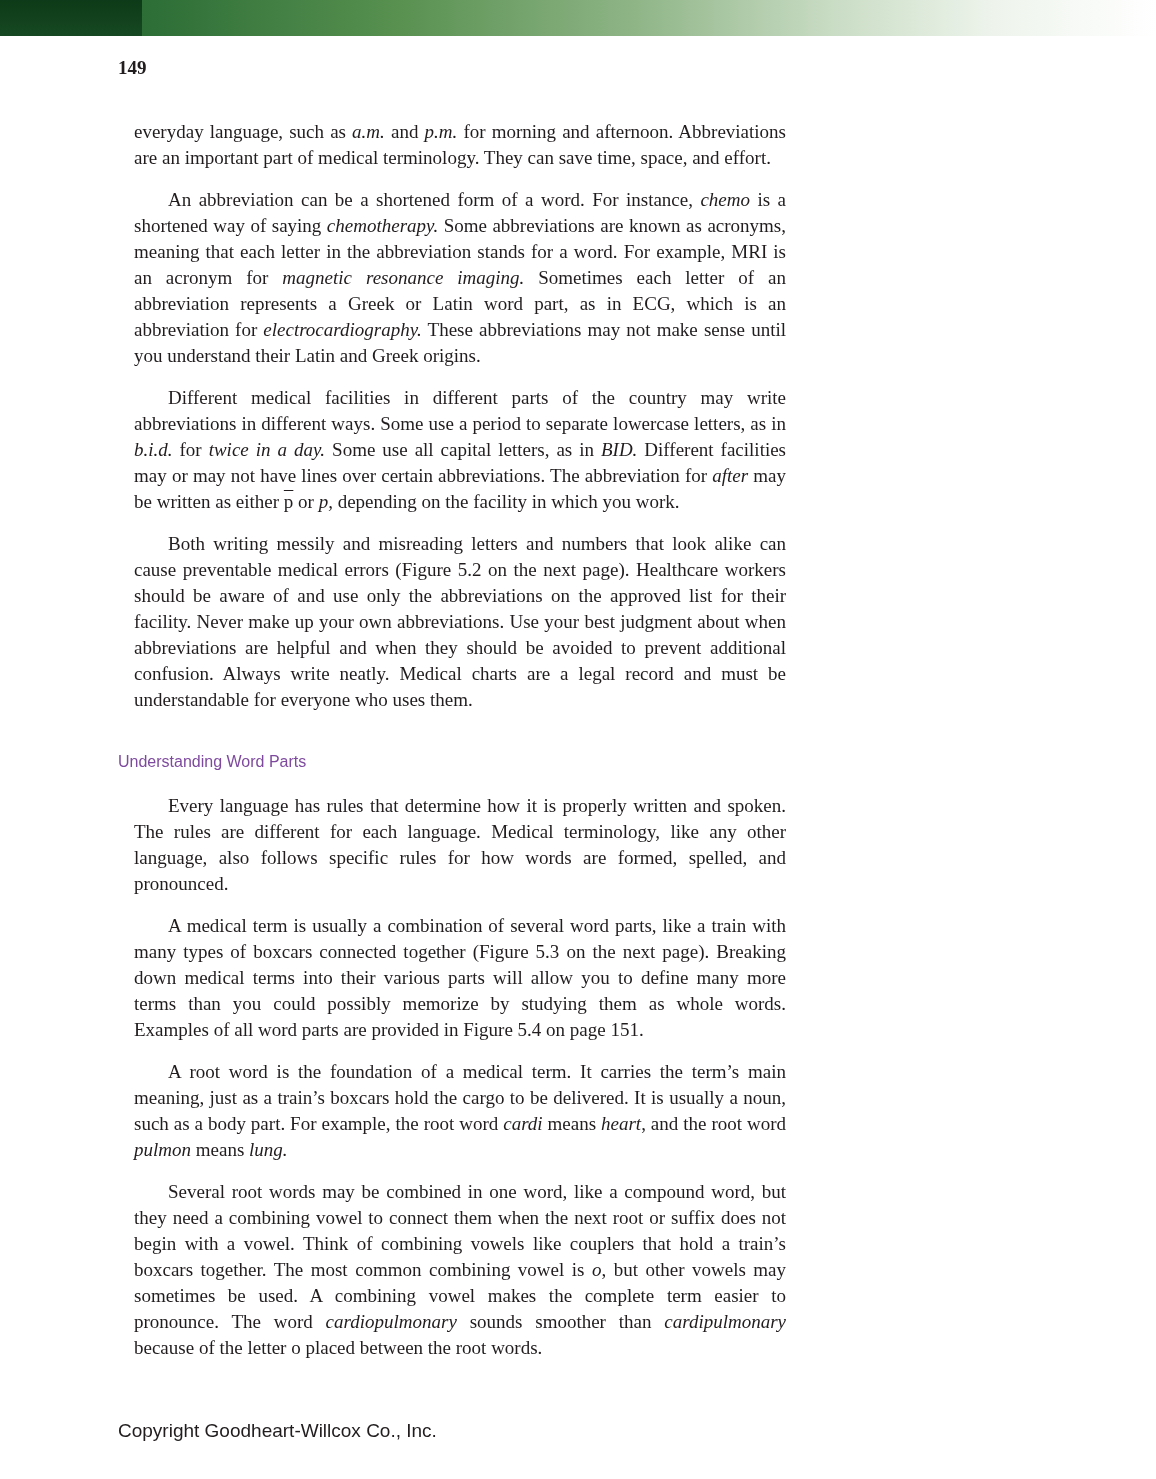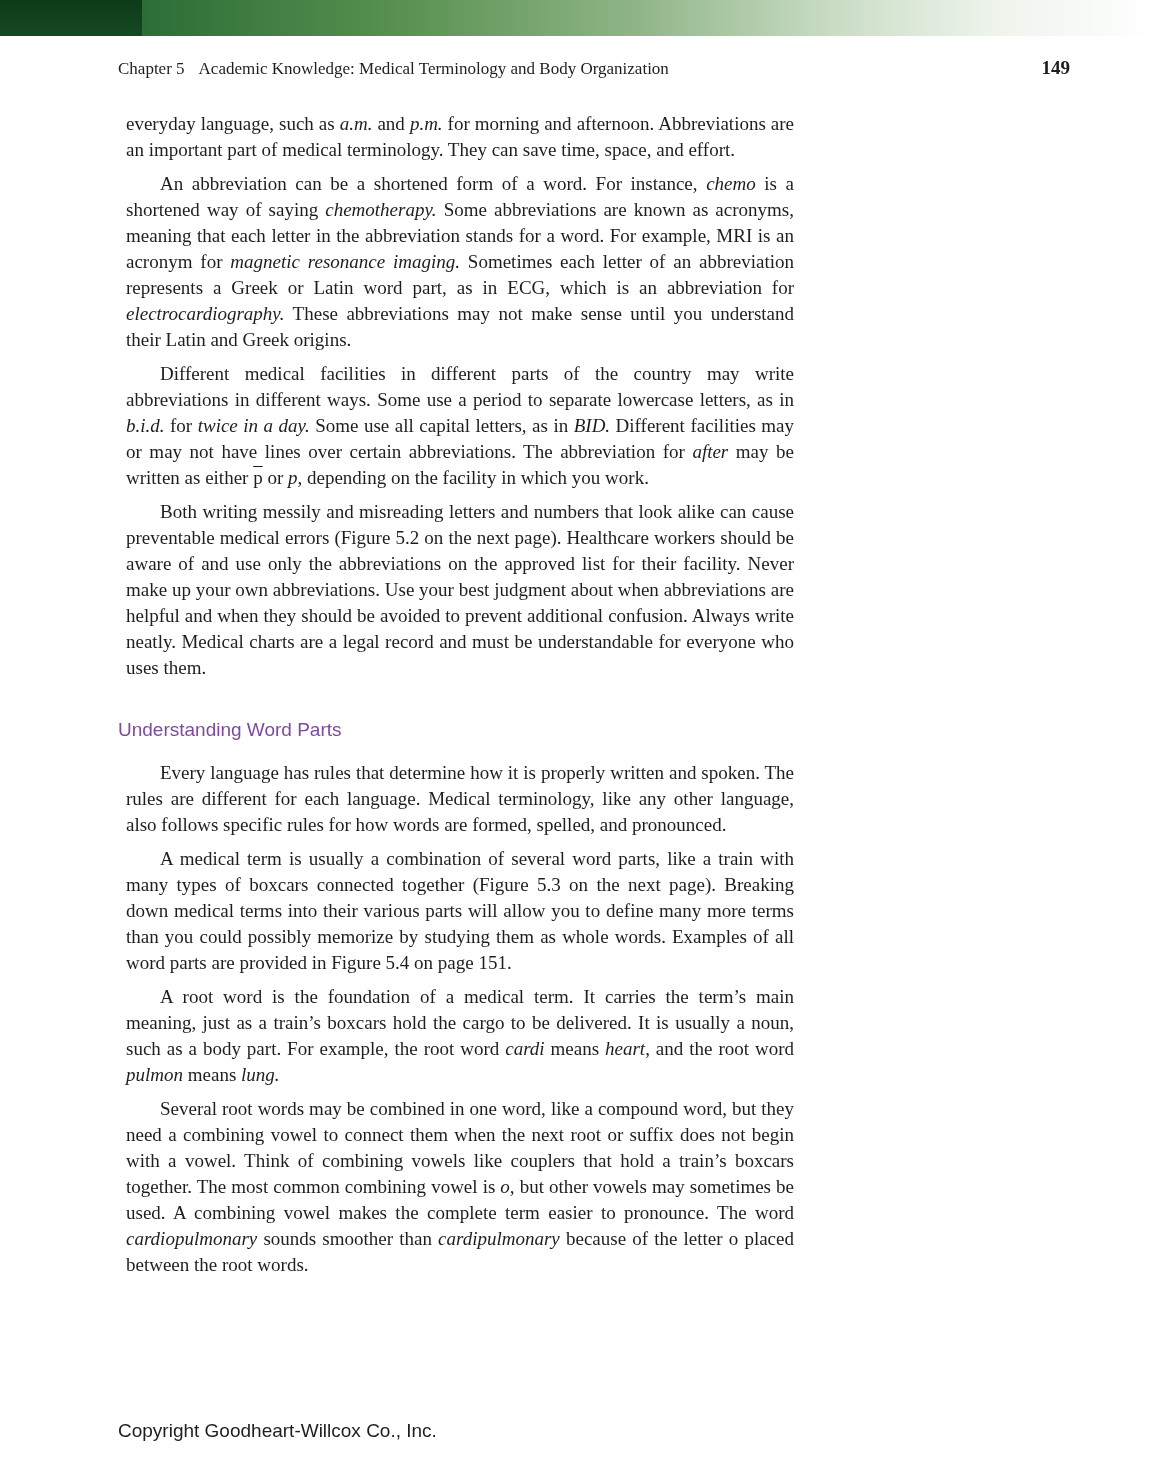--- a/index.html
+++ b/index.html
@@ -58,26 +58,26 @@
   .content {
     position: absolute;
     top: 103px;
     left: 118px;
     width: 684px;
     font-size: 19px;
     line-height: 26px;
     text-align: justify;
     color: var(--text-black);
   }
-  .content p { margin: 8px; }
+  .content p { margin: 16px; }
   .content p.indent { text-indent: 34px; }
   .content h2 {
     font-family: "Liberation Sans", "DejaVu Sans", sans-serif;
     font-weight: normal;
-    font-size: 19px;
+    font-size: 16px;
     line-height: 30px;
     color: var(--heading-purple);
     margin: 34px 0 15px 0;
     text-align: left;
   }
   .it { font-style: italic; }
   .bd { font-weight: normal; }
   .ol { text-decoration: overline; }
   .footer {
     position: absolute;
@@ -91,23 +91,20 @@
 </head>
 <body>
 
 <div class="page">
 
   <div class="top-band">
     <div class="band-corner"></div>
   </div>
 
   <div class="running-head">
-    <div class="rh-left">
-      <span class="chapter-label">Chapter 5</span><span>Academic Knowledge: Medical Terminology and Body Organization</span>
-    </div>
     <div class="page-number">149</div>
   </div>
 
   <main id="content" class="content">
       <p><span>everyday language, such as </span><span class="it">a.m.</span><span> and </span><span class="it">p.m.</span><span> for morning and afternoon. Abbreviations are an important part of medical terminology. They can save time, space, and effort.</span></p>
       <p class="indent"><span>An abbreviation can be a shortened form of a word. For instance, </span><span class="it">chemo</span><span> is a shortened way of saying </span><span class="it">chemotherapy.</span><span> Some abbreviations are known as </span><span class="bd">acronyms</span><span>, meaning that each letter in the abbreviation stands for a word. For example, MRI is an acronym for </span><span class="it">magnetic resonance imaging.</span><span> Sometimes each letter of an abbreviation represents a Greek or Latin word part, as in ECG, which is an abbreviation for </span><span class="it">electrocardiography.</span><span> These abbreviations may not make sense until you understand their Latin and Greek origins.</span></p>
       <p class="indent"><span>Different medical facilities in different parts of the country may write abbreviations in different ways. Some use a period to separate lowercase letters, as in </span><span class="it">b.i.d.</span><span> for </span><span class="it">twice in a day.</span><span> Some use all capital letters, as in </span><span class="it">BID.</span><span> Different facilities may or may not have lines over certain abbreviations. The abbreviation for </span><span class="it">after</span><span> may be written as either </span><span class="ol">p</span><span> or </span><span class="it">p,</span><span> depending on the facility in which you work.</span></p>
       <p class="indent"><span>Both writing messily and misreading letters and numbers that look alike can cause preventable medical errors (Figure 5.2 on the next page). Healthcare workers should be aware of and use only the abbreviations on the approved list for their facility. Never make up your own abbreviations. Use your best judgment about when abbreviations are helpful and when they should be avoided to prevent additional confusion. Always write neatly. Medical charts are a legal record and must be understandable for everyone who uses them.</span></p>
       <h2>Understanding Word Parts</h2>
       <p class="indent"><span>Every language has rules that determine how it is properly written and spoken. The rules are different for each language. Medical terminology, like any other language, also follows specific rules for how words are formed, spelled, and pronounced.</span></p>

